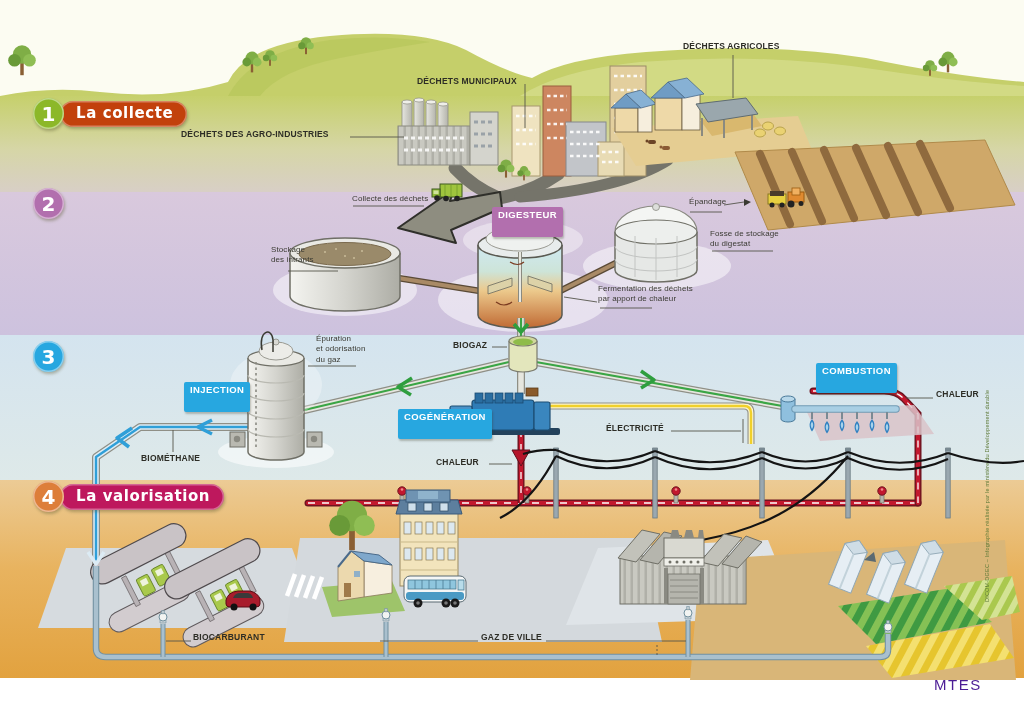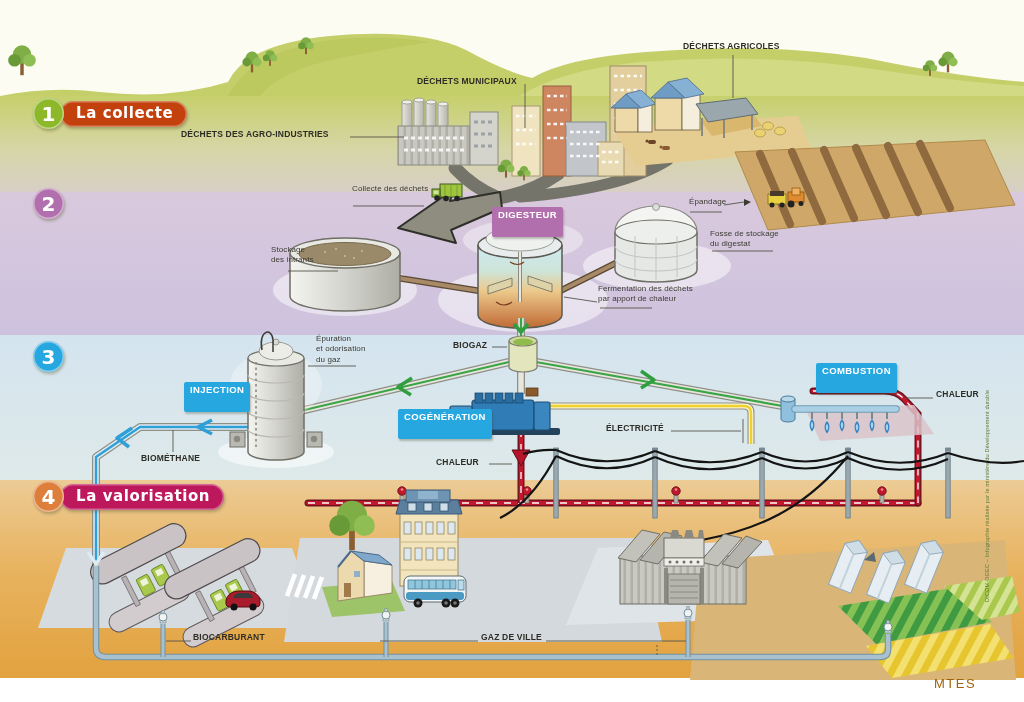--- a/index.html
+++ b/index.html
@@ -13,21 +13,21 @@
        border-radius:2px;letter-spacing:.4px;box-shadow:1px 2px 2px rgba(60,60,40,.3);white-space:nowrap}
   .step{position:absolute;display:flex;align-items:center;filter:drop-shadow(1px 2px 1.5px rgba(90,90,50,.4))}
   .step-num{width:31px;height:31px;border-radius:50%;color:#fff;font-size:20px;font-weight:bold;
             display:flex;align-items:center;justify-content:center;z-index:2;
             font-family:"DejaVu Sans",sans-serif;box-shadow:inset 0 0 0 1.5px rgba(255,255,255,.45)}
   .step-pill{position:relative;margin-left:-4px;padding:3px 14px 5px 16px;border-radius:14px;color:#fff;
              font-size:15px;font-weight:bold;font-family:"DejaVu Sans",sans-serif;letter-spacing:.6px;
              white-space:nowrap;box-shadow:inset 0 0 0 1.5px rgba(255,255,255,.35)}
   .step-pill::before{content:"";position:absolute;left:-9px;top:50%;margin-top:-5px;width:14px;height:10px;
              background:inherit}
-  .mtes{position:absolute;font-size:13px;color:#a16207;letter-spacing:1.5px}
+  .mtes{position:absolute;font-size:15px;color:#4c1d95;letter-spacing:1.5px}
   .credit{position:absolute;transform:rotate(-90deg);transform-origin:0 0;font-size:5.5px;
           color:#5e7a38;white-space:nowrap;letter-spacing:.2px}
 </style>
 </head>
 <body>
 
 <div class="stage">
 
 <svg class="scene" width="1024" height="702" viewBox="0 0 1024 702">
 <defs>
@@ -648,21 +648,21 @@
 </div>
 
 <div class="tag" style="left: 492px; top: 207px; background-color: rgb(178, 111, 174);">DIGESTEUR</div>
 <div class="tag" style="left: 184px; top: 382px; background-color: rgb(39, 167, 224);">INJECTION</div>
 <div class="tag" style="left: 398px; top: 409px; background-color: rgb(39, 167, 224);">COGÉNÉRATION</div>
 <div class="tag" style="left: 816px; top: 363px; background-color: rgb(39, 167, 224);">COMBUSTION</div>
 
 <div class="lbl" style="left:417px;top:76px">DÉCHETS MUNICIPAUX</div>
 <div class="lbl" style="left:683px;top:41px">DÉCHETS AGRICOLES</div>
 <div class="lbl" style="left:181px;top:129px">DÉCHETS DES AGRO-INDUSTRIES</div>
-<div class="lbl reg" style="left:352px;top:184px">Collecte des déchets</div>
+<div class="lbl reg" style="left:352px;top:194px">Collecte des déchets</div>
 <div class="lbl reg" style="left:271px;top:245px">Stockage
 des intrants</div>
 <div class="lbl reg" style="left:598px;top:284px">Fermentation des déchets
 par apport de chaleur</div>
 <div class="lbl reg" style="left:710px;top:229px">Fosse de stockage
 du digestat</div>
 <div class="lbl reg" style="left:689px;top:197px">Épandage</div>
 <div class="lbl reg" style="left:316px;top:334px">Épuration
 et odorisation
 du gaz</div>

